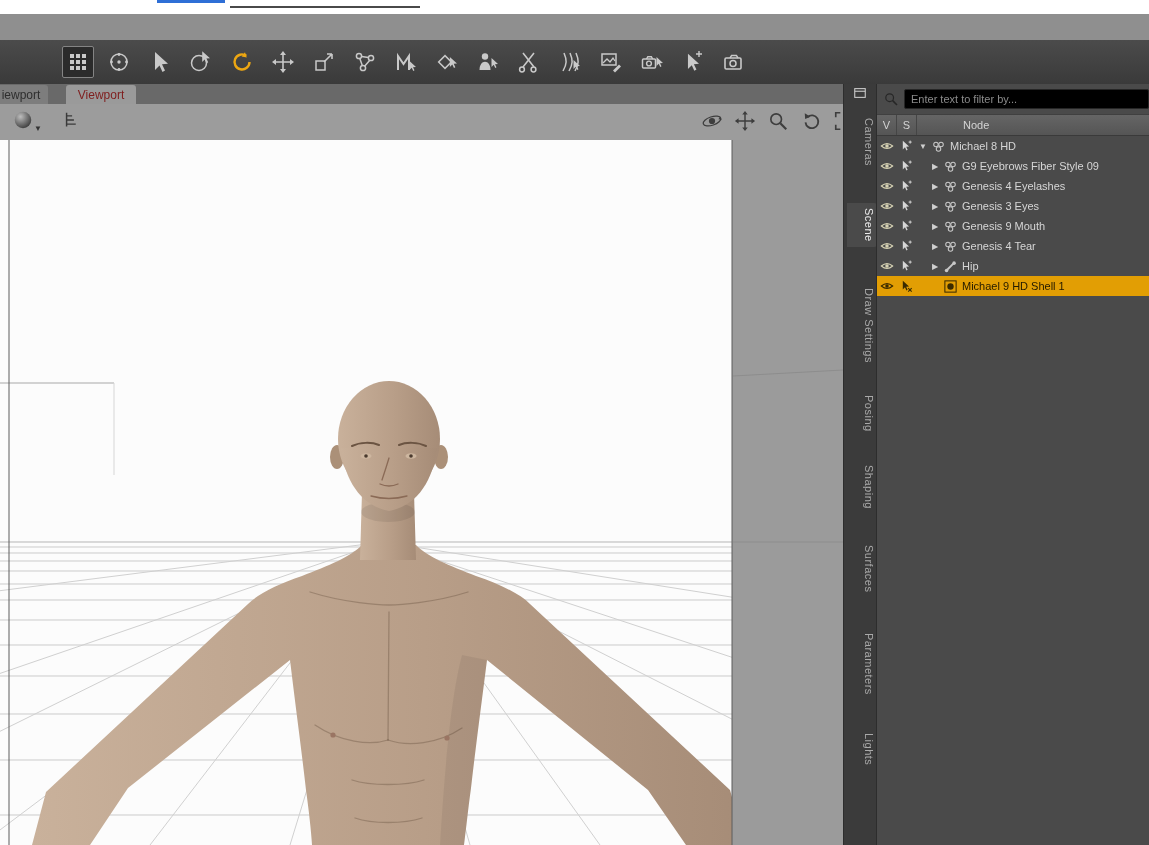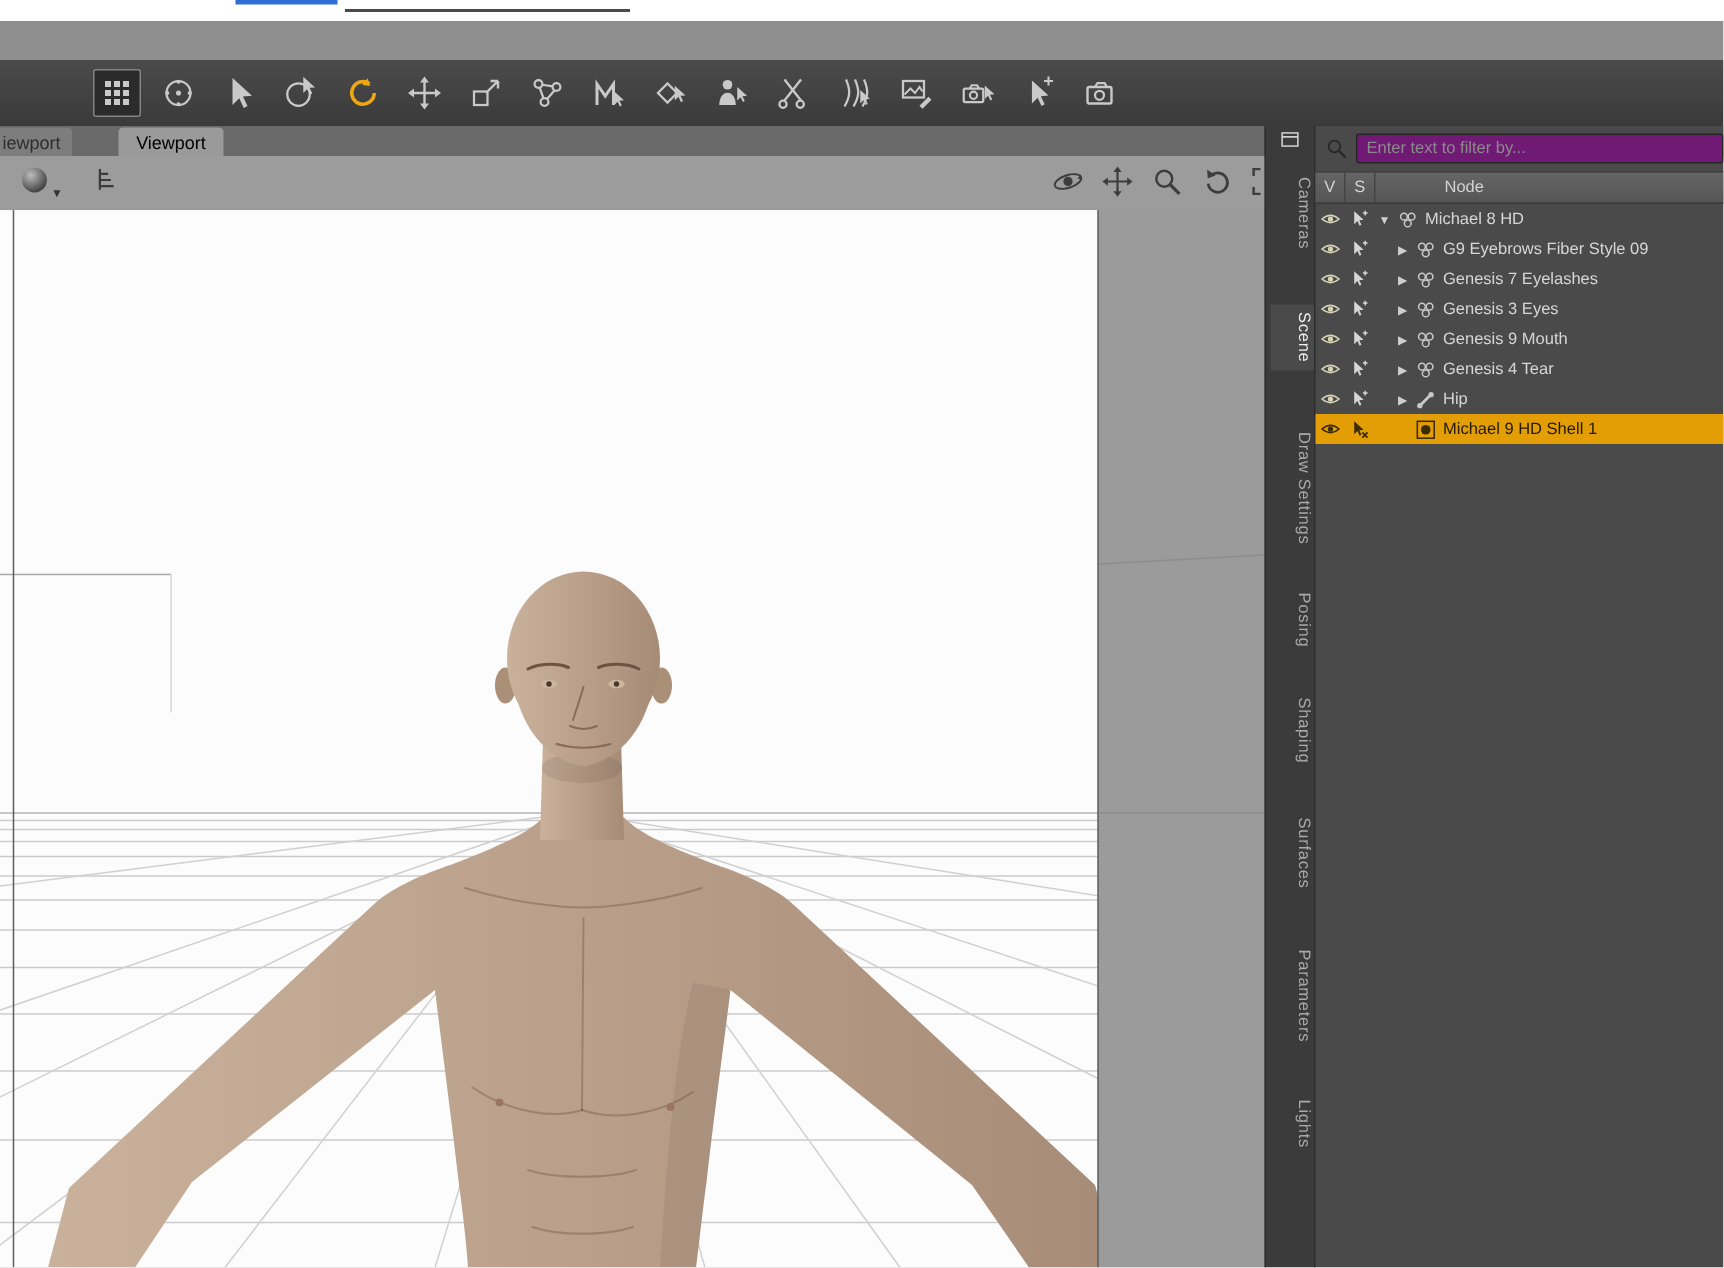--- a/index.html
+++ b/index.html
@@ -17,21 +17,21 @@
   .tool-btn{width:30px;height:30px;flex:0 0 auto;display:flex;align-items:center;justify-content:center;
             color:#c9c9c9;border:1px solid transparent;border-radius:2px;}
   .tool-btn svg{width:24px;height:24px;}
   .tool-btn.pressed{background:#2b2b2b;border-color:#848484;}
   .tool-btn.active{color:#eda712;}
   
   .tabbar{position:absolute;top:84px;left:0;width:1149px;height:20px;background:#696969;}
   .tab{position:absolute;top:1px;height:19px;display:flex;align-items:center;justify-content:center;
        font-size:12px;color:#2e2e2e;background:#7d7d7d;border-radius:3px 3px 0 0;box-sizing:border-box;}
   .tab.partial{left:-6px;width:54px;}
-  .tab.active{left:66px;width:70px;background:#9a9a9a;color:#000000;margin-left:13px;}
+  .tab.active{left:66px;width:70px;background:#9a9a9a;color:#7f1d1d;}
   
   .viewport{position:absolute;top:104px;left:0;width:843px;height:741px;background:#9c9c9c;}
   .vp-toolbar{position:absolute;top:0;left:0;width:843px;height:36px;}
   .vp-left{position:absolute;left:12px;top:5px;display:flex;align-items:center;gap:6px;color:#3a3a3a;}
   .vp-left svg{width:22px;height:22px;}
   .caret{font-size:8px;color:#333;}
   .vp-list{margin-left:14px;}
   .vp-right{position:absolute;right:-12px;top:6px;display:flex;gap:11px;color:#3d3d3d;}
   .vp-right svg{width:22px;height:22px;}
   .vp-canvas{position:absolute;top:36px;left:0;width:843px;height:705px;}
@@ -40,21 +40,21 @@
               border-left:1px solid #2d2d2d;box-sizing:border-box;}
   .strip-icon{position:absolute;top:2px;left:8px;width:16px;height:14px;color:#cfcfcf;}
   .side-tab{position:absolute;left:3px;width:26px;writing-mode:vertical-rl;font-size:11px;color:#a9a9a9;
             letter-spacing:.5px;padding:5px 2px;text-align:center;border-radius:0 3px 3px 0;}
   .side-tab.active{color:#ededed;background:#4a4a4a;}
   
   .right-panel{position:absolute;top:84px;left:876px;width:273px;height:761px;background:#4a4a4a;
                border-left:1px solid #2d2d2d;box-sizing:border-box;}
   .filter-row{height:30px;display:flex;align-items:center;padding-left:6px;gap:5px;}
   .filter-row svg{width:16px;height:16px;color:#262626;flex:0 0 auto;}
-  .filter-input{flex:1;height:18px;background:#701a75;border:1px solid #262626;border-radius:2px;
+  .filter-input{flex:1;height:18px;background:#000000;border:1px solid #262626;border-radius:2px;
                 color:#c0c0c0;font-size:11px;padding:0 6px;outline:none;
                 font-family:"Liberation Sans","DejaVu Sans",sans-serif;}
   .filter-input::placeholder{color:#8b8b8b;}
   .panel-header{height:20px;background:linear-gradient(#656565,#555555);display:flex;align-items:stretch;
                 font-size:11px;color:#d4d4d4;border-top:1px solid #404040;border-bottom:1px solid #3a3a3a;}
   .col-v,.col-s{width:19px;display:flex;align-items:center;justify-content:center;border-right:1px solid #454545;}
   .col-node{flex:1;display:flex;align-items:center;padding-left:6px;margin-left:40px;}
   .rows{position:relative;}
   .row{height:20px;display:flex;align-items:center;font-size:11px;color:#d6d6d6;white-space:nowrap;overflow:hidden;}
   .cell-v,.cell-s{width:19px;display:flex;align-items:center;justify-content:center;flex:0 0 auto;}
@@ -480,21 +480,21 @@
         </span>
         <span class="cell-s">
           <svg viewBox="0 0 16 16">
             <use href="#sym-pointer"></use>
           </svg>
         </span>
         <span class="expander" style="margin-left:14px">▶</span>
         <span class="node-icon"><svg viewBox="0 0 16 16">
             <use href="#sym-group"></use>
           </svg></span>
-        <span class="row-label">Genesis 7 Eyelashes</span>
+        <span class="row-label">Genesis 4 Eyelashes</span>
       </div>
       <div class="row">
         <span class="cell-v">
           <svg viewBox="0 0 16 16">
             <use href="#sym-eye"></use>
           </svg>
         </span>
         <span class="cell-s">
           <svg viewBox="0 0 16 16">
             <use href="#sym-pointer"></use>

